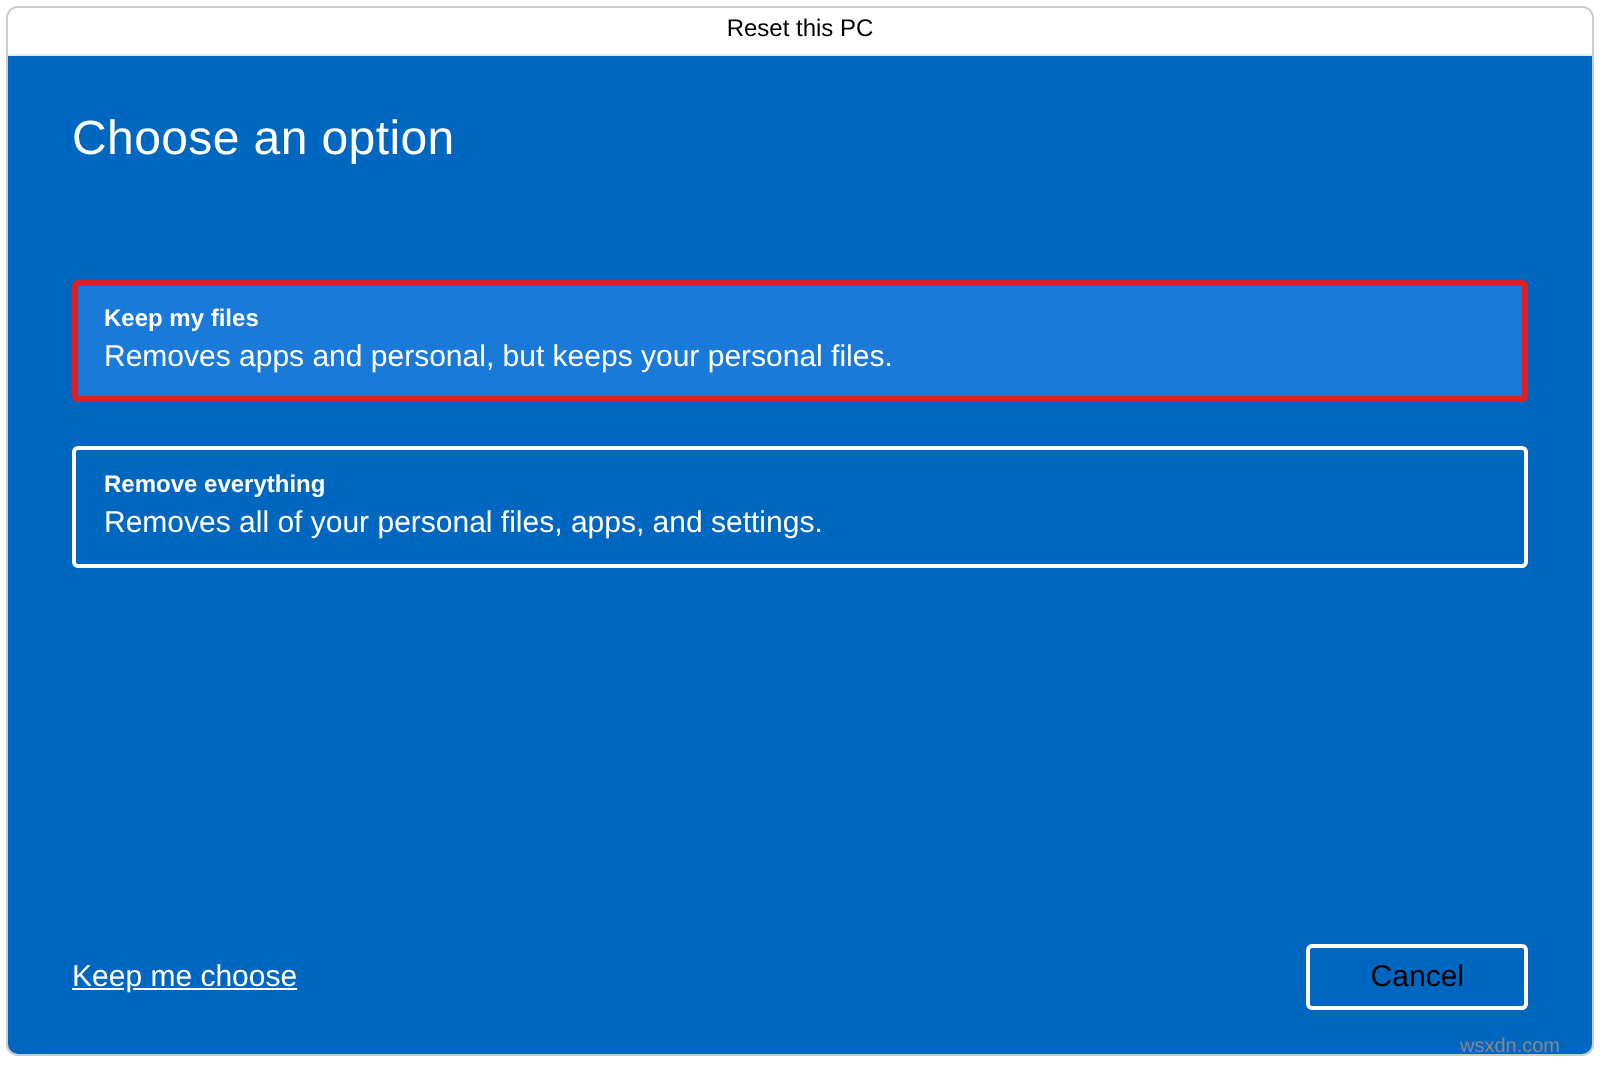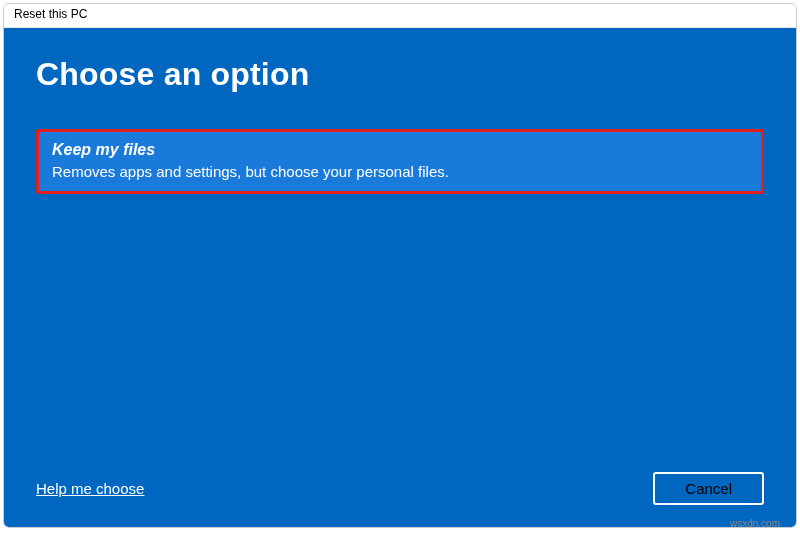--- a/index.html
+++ b/index.html
@@ -25,53 +25,53 @@
       display: flex;
       flex-direction: column;
     }
     .title-bar {
       height: 24px;
       padding: 3px 10px;
       font-size: 12px;
       color: #000000;
       background: #ffffff;
       border-bottom: 1px solid #e8e8e8;
+      text-align: center;
     }
     .content {
       flex: 1;
       background: #0067c0;
       color: #ffffff;
       padding: 28px 32px 22px 32px;
       display: flex;
       flex-direction: column;
       position: relative;
     }
     .heading {
-      font-size: 32px;
-      font-weight: 700;
-      margin-bottom: 36px;
+      font-size: 24px;
+      font-weight: 400;
+      margin-bottom: 56px;
       letter-spacing: 0.2px;
     }
     .option {
       border: 2px solid #ffffff;
       border-radius: 3px;
       padding: 10px 14px 12px 14px;
       margin-bottom: 22px;
       cursor: pointer;
     }
     .option.selected {
       border: 3px solid #e02020;
       background: #1a7ad9;
       padding: 9px 13px 11px 13px;
     }
     .option-title {
-      font-size: 16px;
+      font-size: 12px;
       font-weight: 600;
       margin-bottom: 4px;
-      font-style: italic;
     }
     .option-desc {
       font-size: 15px;
       font-weight: 400;
       color: #ffffff;
     }
     .footer {
       display: flex;
       justify-content: space-between;
       align-items: center;
@@ -106,24 +106,28 @@
 
 <div class="window">
   <div class="title-bar">
     <span>Reset this PC</span>
   </div>
   <div class="content">
     <h1 class="heading">Choose an option</h1>
 
     <div class="option selected">
       <div class="option-title">Keep my files</div>
-      <div class="option-desc">Removes apps and settings, but choose your personal files.</div>
+      <div class="option-desc">Removes apps and personal, but keeps your personal files.</div>
     </div>
 
+    <div class="option">
+      <div class="option-title">Remove everything</div>
+      <div class="option-desc">Removes all of your personal files, apps, and settings.</div>
+    </div>
 
     <div class="footer">
-      <a class="help-link">Help me choose</a>
+      <a class="help-link">Keep me choose</a>
       <button class="cancel-btn">Cancel</button>
     </div>
   </div>
 </div>
 
 <div class="watermark">wsxdn.com</div>
 
 </body></html>

